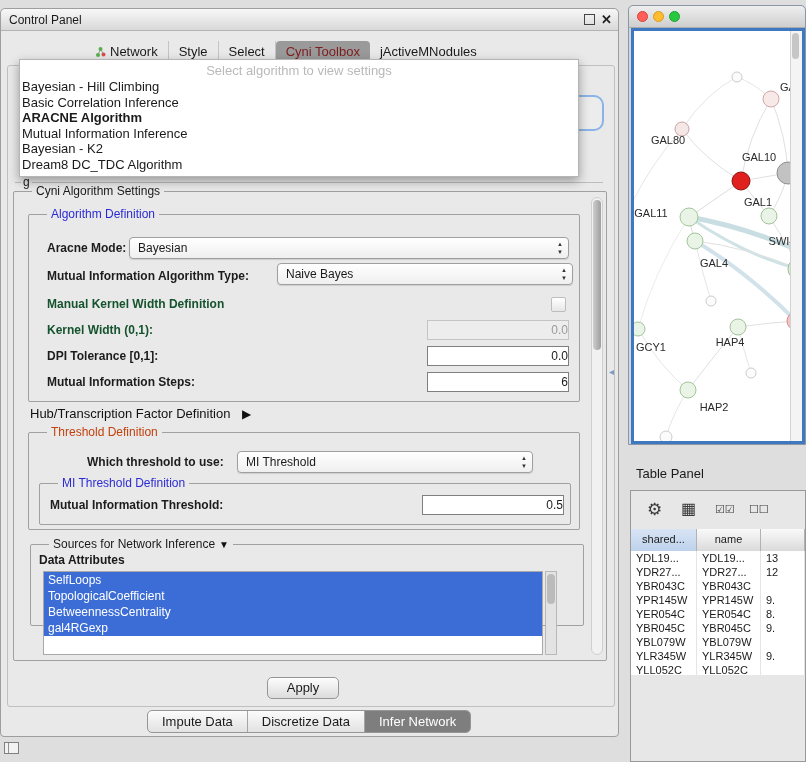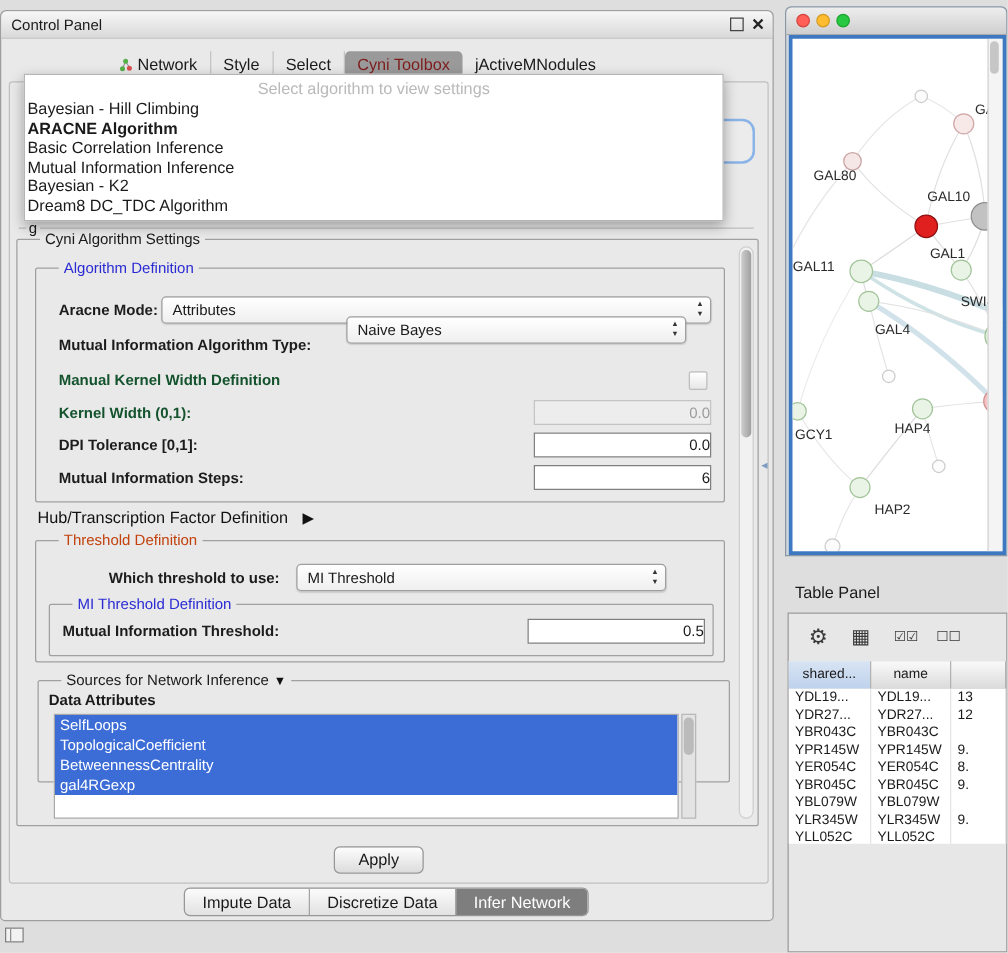--- a/index.html
+++ b/index.html
@@ -140,46 +140,46 @@
   <div class="content-frame"></div>
 
   <div class="partial-button"></div>
   <span class="partial-group-g">g</span>
   <div class="partial-group-line"></div>
 
   <div class="algo-dropdown">
     <div class="dd-prompt">Select algorithm to view settings</div>
     <div>
         <div class="dd-item">Bayesian - Hill Climbing</div>
+        <div class="dd-item">Basic Correlation Inference</div>
         <div class="dd-item selected">ARACNE Algorithm</div>
-        <div class="dd-item">Basic Correlation Inference</div>
         <div class="dd-item">Mutual Information Inference</div>
         <div class="dd-item">Bayesian - K2</div>
         <div class="dd-item">Dream8 DC_TDC Algorithm</div>
       </div>
   </div>
 
   <div class="groupbox settings-group">
     <span class="legend">Cyni Algorithm Settings</span>
 
     <div class="settings-scroll">
         <div class="thumb"></div>
       </div>
 
     <div class="groupbox alg-group">
       <span class="legend blue">Algorithm Definition</span>
 
       <span class="row-label" style="left:18px;top:22px;">Aracne Mode:</span>
       <div class="popup" style="left:100px;top:22px;width:440px;">
-        <span>Attributes</span>
+        <span>Bayesian</span>
         <span class="arrows">▲<br>▼</span>
       </div>
 
       <span class="row-label" style="left:18px;top:50px;">Mutual Information Algorithm Type:</span>
-      <div class="popup" style="left:248px;top:38px;width:272px;">
+      <div class="popup" style="left:248px;top:48px;width:296px;">
         <span>Naive Bayes</span>
         <span class="arrows">▲<br>▼</span>
       </div>
 
       <span class="row-label disabled" style="left:18px;top:78px;">Manual Kernel Width Definition</span>
       <span class="checkbox" style="left:522px;top:82px;"></span>
 
       <span class="row-label disabled" style="left:18px;top:104px;">Kernel Width (0,1):</span>
       <div class="field disabled" style="left:398px;top:105px;width:142px;">0.0</div>
 

